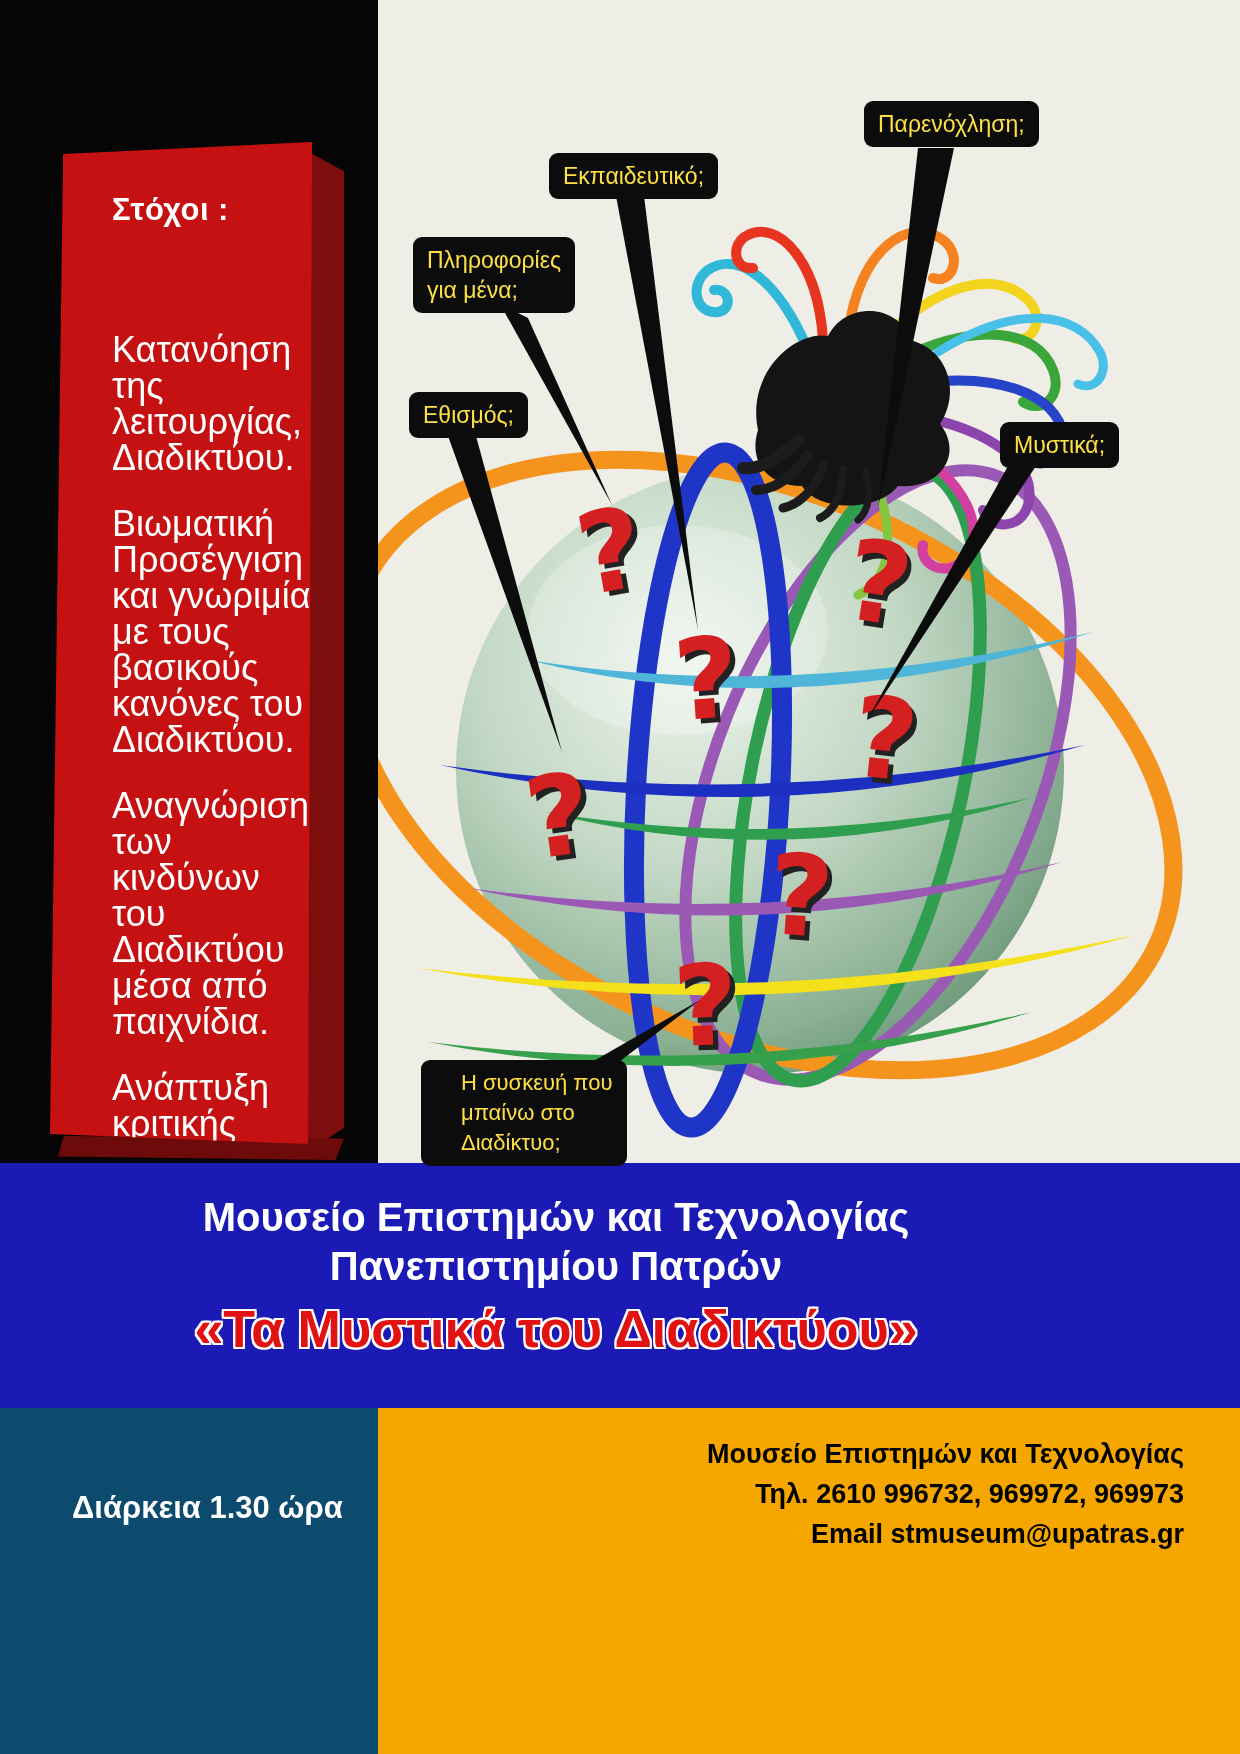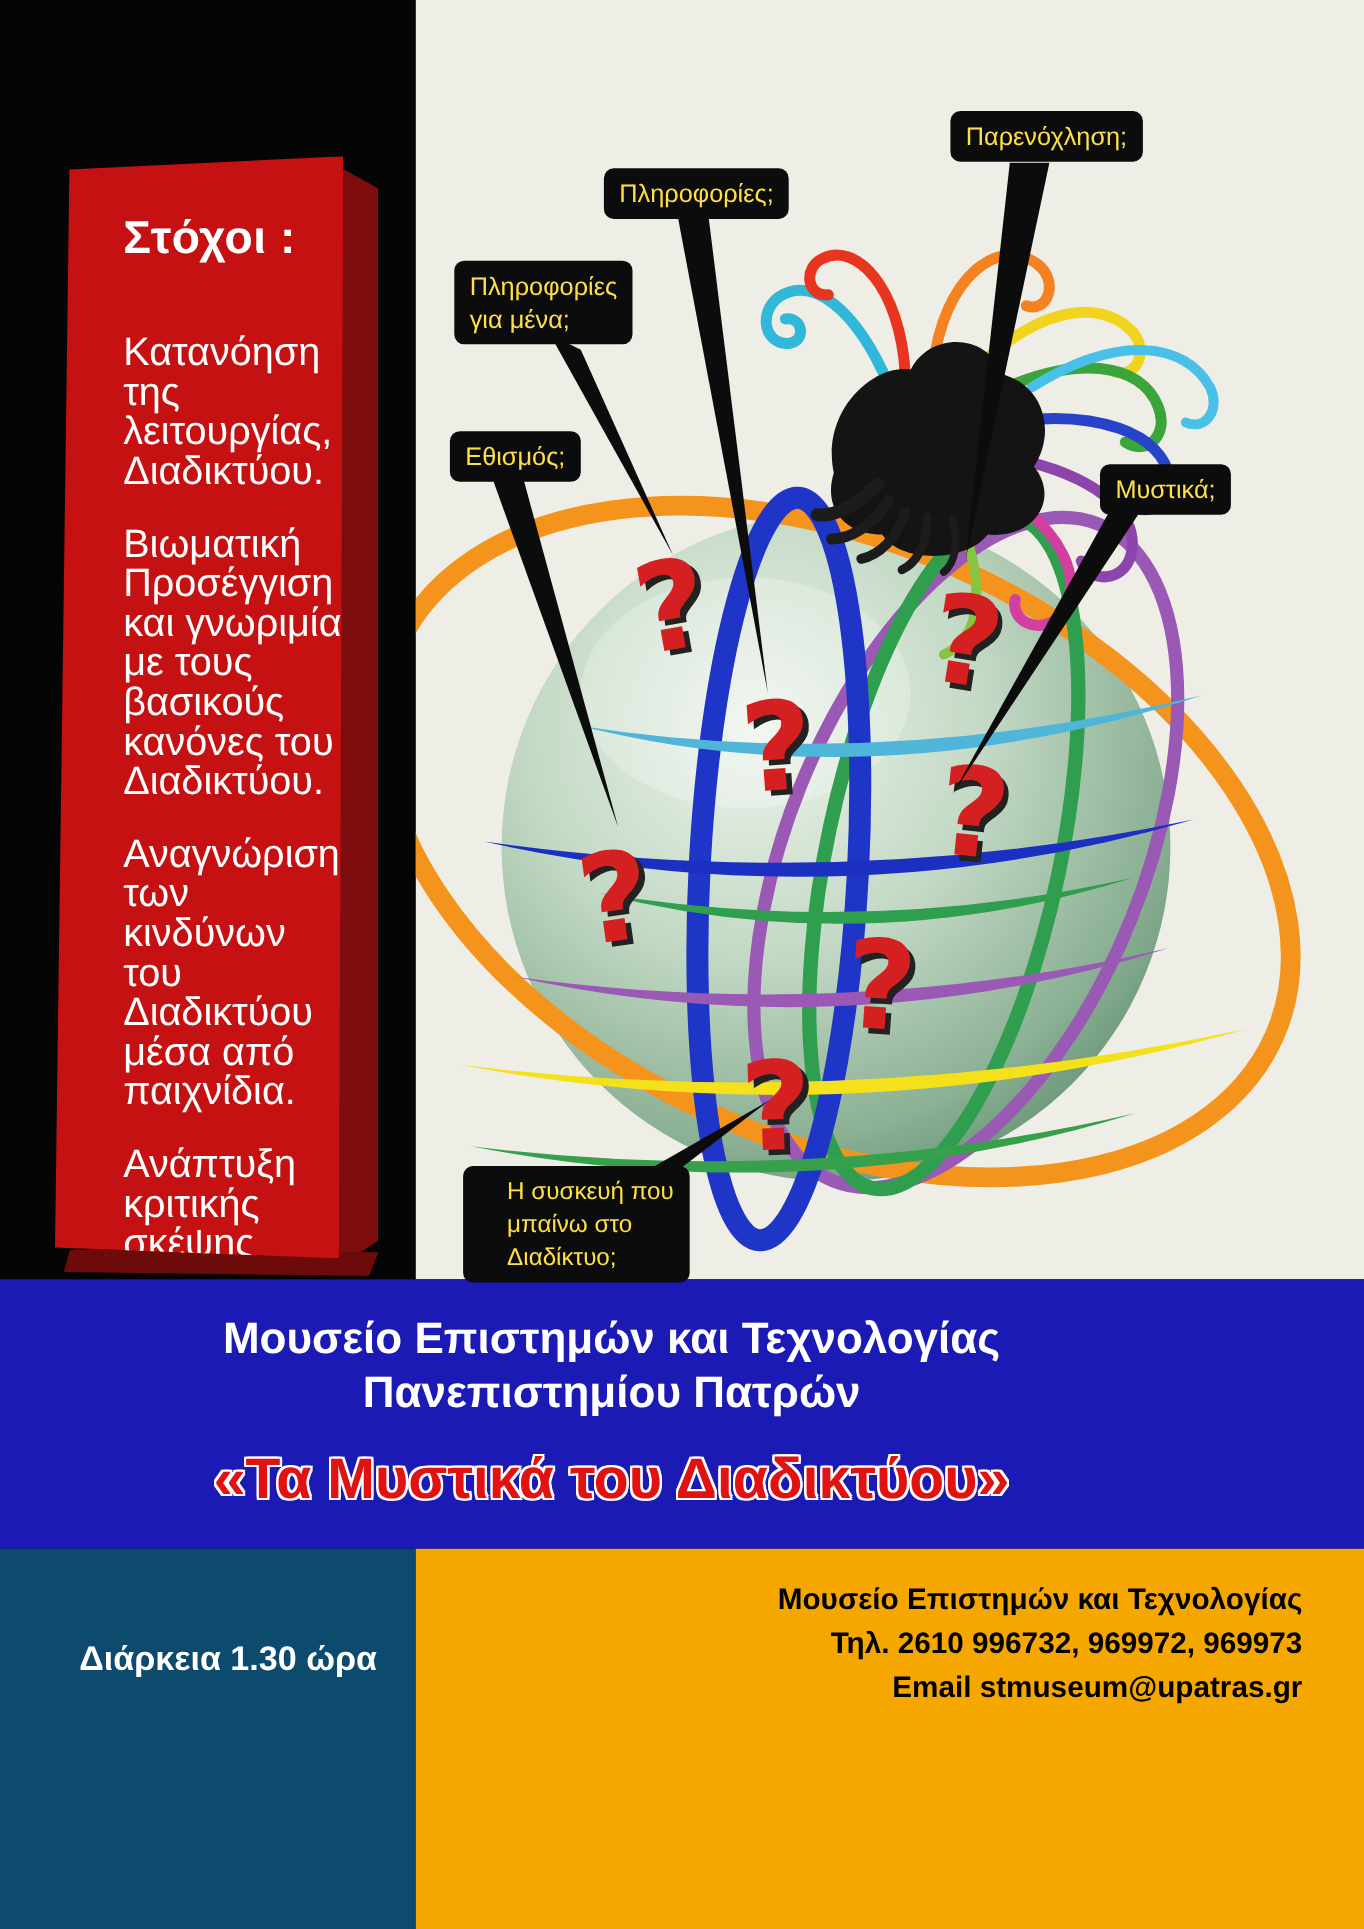--- a/index.html
+++ b/index.html
@@ -12,42 +12,42 @@
   .illustration { position:absolute; left:378px; top:0; width:862px; height:1163px; background:#efeee6; }
 
   
   .red-side { position:absolute; left:298px; top:146px; width:46px; height:1012px; background:#7e0d0d;
               clip-path:polygon(0 0,100% 2.5%,100% 97%,0 100%); }
   .red-bottom { position:absolute; left:58px; top:1136px; width:286px; height:24px; background:#6d0b0b;
                 clip-path:polygon(2% 0,100% 10%,97% 100%,0 85%); }
   .red-panel { position:absolute; left:50px; top:142px; width:262px; height:1002px; background:#c51111;
                clip-path:polygon(5% 1.2%,100% 0,98.5% 100%,0 99%); }
   .goals { position:absolute; left:62px; top:50px; width:205px; color:#fff; }
-  .goals-title { font-size:42px; font-weight:bold; margin-bottom:62px; letter-spacing:.5px; }
+  .goals-title { font-size:31px; font-weight:bold; margin-bottom:104px; letter-spacing:.5px; }
   .goal-p { font-size:36px; line-height:36px; margin-bottom:30px; }
 
   
   .callout { position:absolute; background:#0c0c0c; color:#fde047; font-size:23px; line-height:30px;
              padding:8px 14px; border-radius:9px; white-space:pre-line; z-index:5; }
   .c-harassment { left:486px; top:101px; }
   .c-photos     { left:171px; top:153px; }
   .c-info       { left:35px;  top:237px; }
   .c-addiction  { left:31px;  top:392px; }
   .c-video      { left:622px; top:422px; }
   .c-device     { left:43px;  top:1060px; font-size:22px;padding-left:40px; }
 
   svg.globe { position:absolute; left:0; top:0; width:862px; height:1163px; }
   .qmark { font-family:"DejaVu Sans", sans-serif; font-weight:bold; font-size:112px; }
 
   
   .blue-band { position:absolute; left:0; top:1163px; width:1240px; height:245px; background:#1b1ab5;
                color:#fff; text-align:center; padding-top:30px; padding-right:128px; }
   .band-line-bold { font-size:40px; font-weight:bold; line-height:49px; }
   .band-sub { font-size:28px; margin-top:12px; }
-  .band-title { margin-top:24px; font-size:52px; font-weight:bold; color:#e01212;
+  .band-title { margin-top:8px; font-size:52px; font-weight:bold; color:#e01212;
     text-shadow:2px 0 #fff,-2px 0 #fff,0 2px #fff,0 -2px #fff,2px 2px #fff,-2px -2px #fff,2px -2px #fff,-2px 2px #fff; }
 
   
   .footer { position:absolute; left:0; top:1408px; width:1240px; height:346px; }
   .footer-left { position:absolute; left:0; top:0; width:378px; height:346px; background:#0c4a6e;
                  color:#fff; font-size:31px; font-weight:bold; padding:82px 0 0 72px; }
   .footer-right { position:absolute; left:378px; top:0; width:862px; height:346px; background:#f5a700;
                   color:#000; font-size:27px; font-weight:bold; text-align:right; padding:26px 56px 0 0; }
   .contact-line { line-height:40px; }
 </style>
@@ -143,21 +143,21 @@
           <polygon points="540,148 576,148 500,508"></polygon>
           <polygon points="238,196 266,196 320,630"></polygon>
           <polygon points="122,304 150,318 234,505"></polygon>
           <polygon points="70,436 98,436 184,752"></polygon>
           <polygon points="630,466 658,466 488,722"></polygon>
           <polygon points="186,1078 186,1104 322,1000"></polygon>
         </g>
       </svg>
 
       <div class="callout c-harassment">Παρενόχληση;</div>
-      <div class="callout c-photos">Πληροφορίες;</div>
+      <div class="callout c-photos">Εκπαιδευτικό;</div>
       <div class="callout c-info">Πληροφορίες
 για μένα;</div>
       <div class="callout c-addiction">Εθισμός;</div>
       <div class="callout c-video">Μυστικά;</div>
       <div class="callout c-device">Η συσκευή που
 μπαίνω  στο
 Διαδίκτυο;</div>
     </div>
   </div>
 

